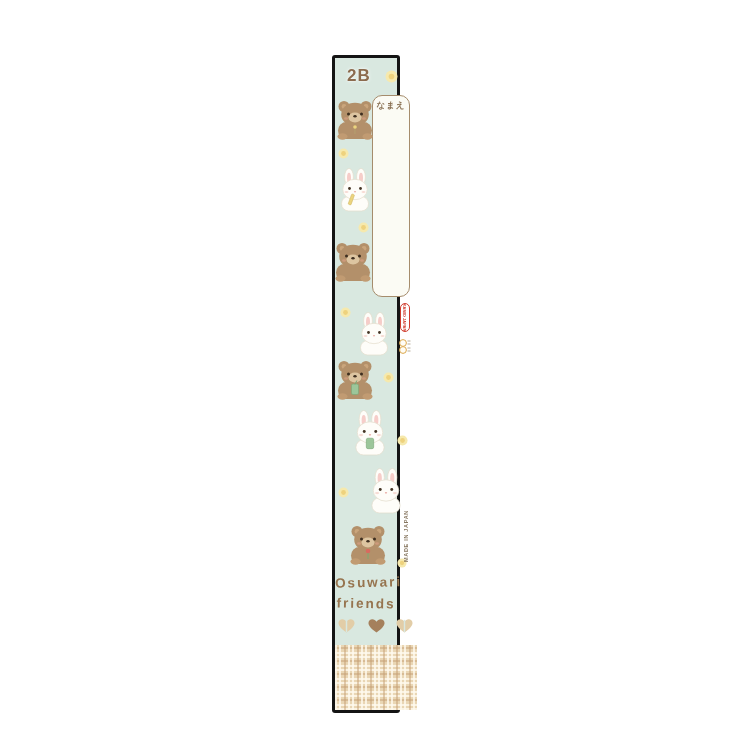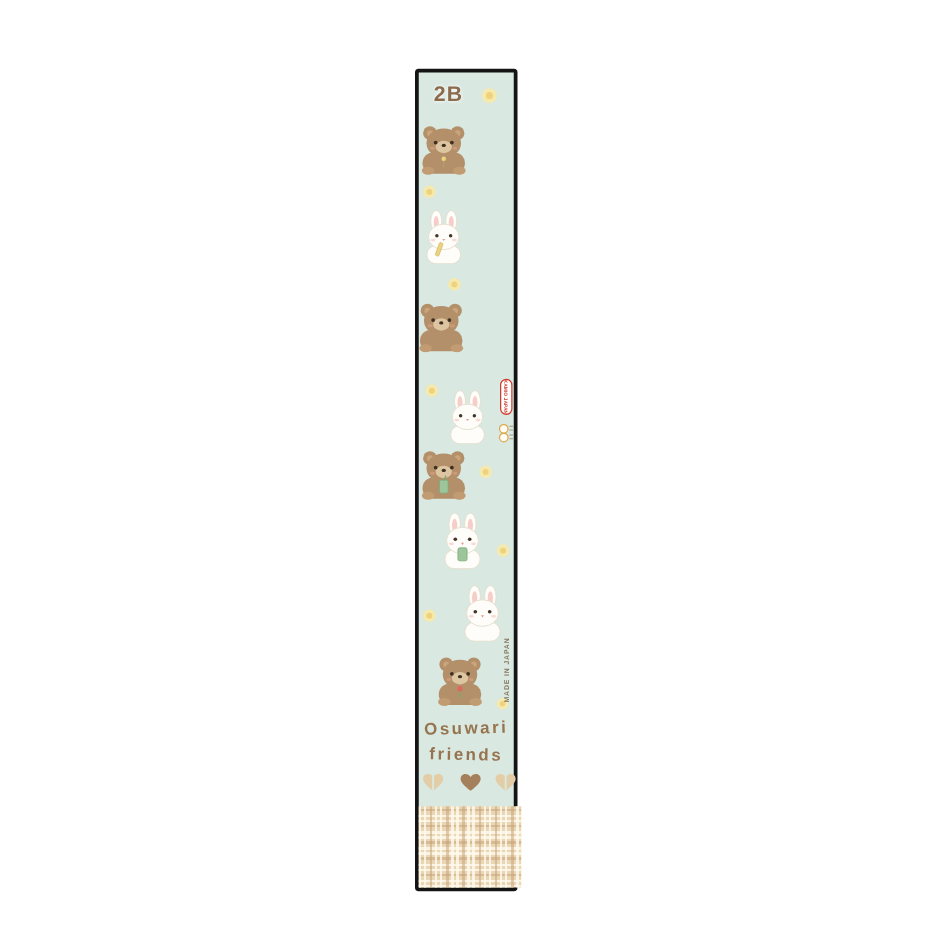--- a/index.html
+++ b/index.html
@@ -4,21 +4,21 @@
 <style>
   html,body{margin:0;padding:0;background:#ffffff;}
   body{width:740px;height:740px;position:relative;overflow:hidden;
        font-family:"Liberation Sans", sans-serif;}
   .canvas{position:absolute;inset:0;}
 
   .title{position:absolute;top:8px;left:0;width:100%;margin:0;
          text-align:center;font-size:21px;font-weight:600;letter-spacing:2px;
          color:#1a1a1a;}
 
-  .strip{position:absolute;left:332px;top:55px;width:82px;height:658px;
+  .strip{position:absolute;left:332px;top:55px;width:68px;height:658px;
          box-sizing:border-box;border:3px solid #141414;border-radius:3px;
          background:#d9e8e0;}
 
   .grade{position:absolute;left:12px;top:8px;font-size:17px;font-weight:bold;
          letter-spacing:1px;color:#8b6b4e;
          text-shadow:0 0 2px rgba(255,255,255,.9),0 0 4px rgba(255,255,255,.7);}
 
   .name-box{position:absolute;left:37px;top:37px;width:38px;height:202px;
             box-sizing:border-box;background:#fbfbf4;border:1.5px solid #a58c6c;
             border-radius:10px;}
@@ -61,20 +61,23 @@
 </head>
 <body>
 
 <div class="canvas">
 
 
   <div class="strip">
 
     <div class="grade">2B</div>
 
+    <div class="name-box">
+      <span class="name-label">なまえ</span>
+    </div>
 
     <div id="pattern-layer">
         <div class="motif" style="left: 0px; top: 40px; width: 40px; height: 42px;">
           <svg viewBox="0 0 40 42">
             <circle cx="9" cy="8.5" r="5.5" fill="#b3906a"></circle>
             <circle cx="31" cy="8.5" r="5.5" fill="#b3906a"></circle>
             <circle cx="9" cy="8.5" r="2.4" fill="#caa57c"></circle>
             <circle cx="31" cy="8.5" r="2.4" fill="#caa57c"></circle>
             <rect x="3" y="24" width="34" height="17" rx="8.5" fill="#b3906a"></rect>
             <ellipse cx="7.5" cy="38.5" rx="5" ry="3.2" fill="#c19b72"></ellipse>

